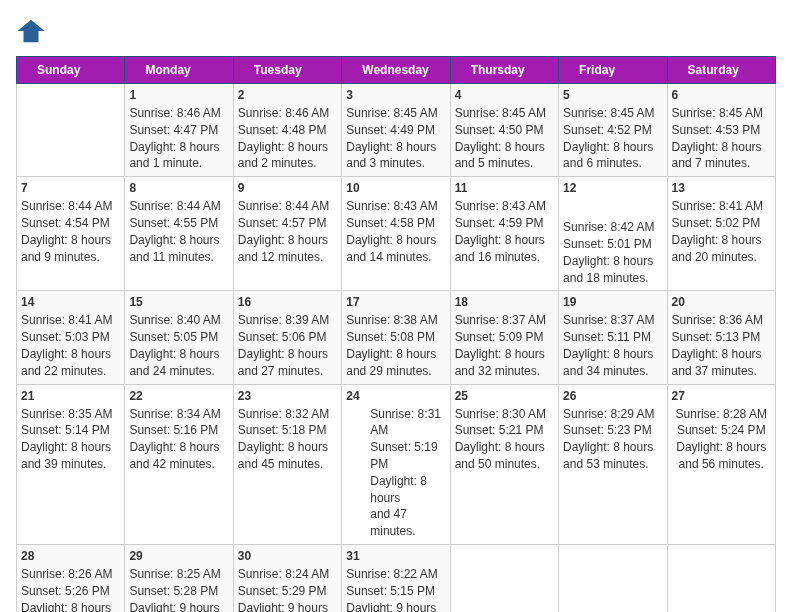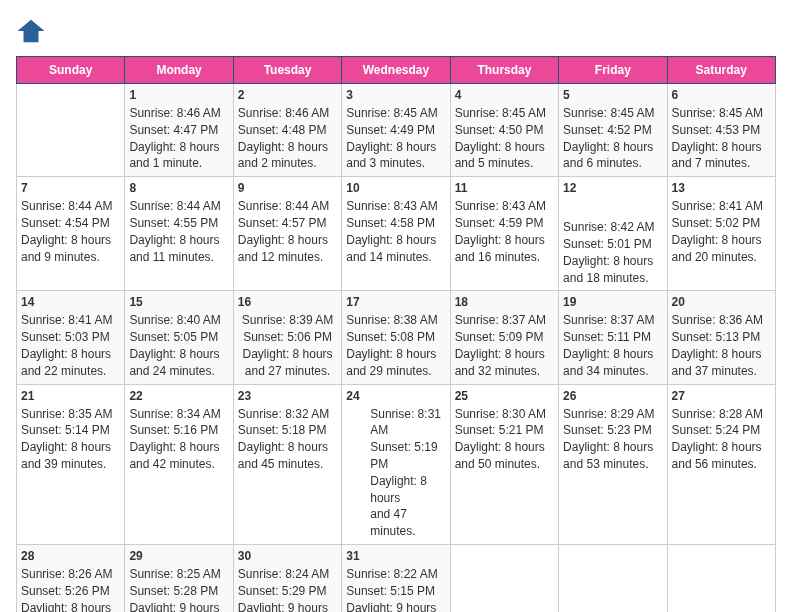--- a/index.html
+++ b/index.html
@@ -36,24 +36,24 @@
     .location {
       font-size: 16px;
       color: #333;
     }
     table {
       width: 100%;
       border-collapse: collapse;
       font-size: 11px;
     }
     thead tr th {
-      background-color: #ec4899;
+      background-color: #a21caf;
       color: #fff;
-      padding: 6px 5px;
-      text-align: center;
+      padding: 6px 20px;
+      text-align: left;
       font-size: 12px;
       border: 1px solid #1e5480;
     }
     tbody tr td {
       border: 1px solid #ccc;
       vertical-align: top;
       padding: 4px;
       min-height: 80px;
       width: calc(100% / 7);
     }
@@ -220,21 +220,21 @@
         </td>
         <td>
           <span class="day-number">15</span>
           <div class="day-info" style="white-space: pre-line;">Sunrise: 8:40 AM
 Sunset: 5:05 PM
 Daylight: 8 hours
 and 24 minutes.</div>
         </td>
         <td>
           <span class="day-number">16</span>
-          <div class="day-info" style="white-space: pre-line; text-align: center;">Sunrise: 8:39 AM
+          <div class="day-info" style="white-space: pre-line;">Sunrise: 8:39 AM
 Sunset: 5:06 PM
 Daylight: 8 hours
 and 27 minutes.</div>
         </td>
         <td>
           <span class="day-number">17</span>
           <div class="day-info" style="white-space: pre-line;">Sunrise: 8:38 AM
 Sunset: 5:08 PM
 Daylight: 8 hours
 and 29 minutes.</div>
@@ -299,21 +299,21 @@
         </td>
         <td>
           <span class="day-number">26</span>
           <div class="day-info" style="white-space: pre-line;">Sunrise: 8:29 AM
 Sunset: 5:23 PM
 Daylight: 8 hours
 and 53 minutes.</div>
         </td>
         <td>
           <span class="day-number">27</span>
-          <div class="day-info" style="white-space: pre-line;">Sunrise: 8:28 AM
+          <div class="day-info" style="white-space: pre-line; text-align: center;">Sunrise: 8:28 AM
 Sunset: 5:24 PM
 Daylight: 8 hours
 and 56 minutes.</div>
         </td>
       </tr>
       <tr>
         <td>
           <span class="day-number">28</span>
           <div class="day-info" style="white-space: pre-line;">Sunrise: 8:26 AM
 Sunset: 5:26 PM

